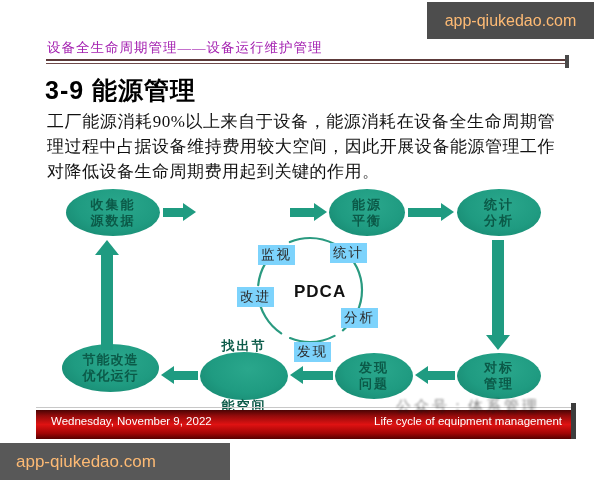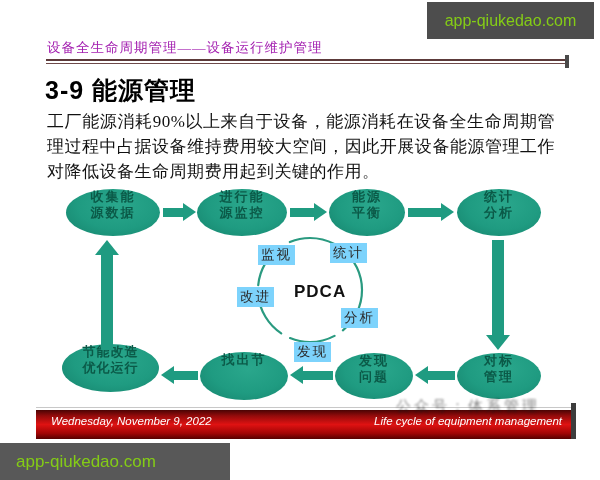--- a/index.html
+++ b/index.html
@@ -1,40 +1,40 @@
 <!DOCTYPE html>
 <html><head>
 <meta charset="utf-8">
 <style>
   html,body{margin:0;padding:0;background:#fff;}
   .screen{position:relative;width:600px;height:480px;background:#ffffff;overflow:hidden;
           font-family:"Liberation Sans", sans-serif;}
 
   
-  .pill{position:absolute;background:#4d4d4d;color:#84cc16;display:flex;align-items:center;}
+  .pill{position:absolute;background:#4d4d4d;color:#fdba74;display:flex;align-items:center;}
   .pill-top{left:427px;top:2px;width:167px;height:37px;justify-content:center;font-size:16px;}
   .pill-bottom{left:0;top:443px;width:214px;height:37px;padding-left:16px;font-size:17px;background:#585858;}
 
   
   .hdr{position:absolute;left:47px;top:39px;font-family:"Liberation Serif", serif;
        font-size:13.5px;color:#a21caf;letter-spacing:1px;}
   .hdr-rule{position:absolute;left:46px;top:59px;width:521px;height:2px;
             border-top:2.5px solid #5c3a3a;border-bottom:1.5px solid #6e4a4a;}
   .hdr-tick{position:absolute;left:565px;top:55px;width:4px;height:13px;background:#4a4a4a;}
 
   
   .title{position:absolute;left:45px;top:74px;font-size:25px;font-weight:bold;color:#000;
          letter-spacing:1px;}
   .bodytext{position:absolute;left:47px;top:109px;width:508px;font-family:"Liberation Serif", serif;
             font-size:17px;line-height:25px;color:#111;text-align:justify;letter-spacing:0.5px;}
 
   
   .node{position:absolute;border-radius:50%;
         background:radial-gradient(ellipse at 55% 35%, #2aa78c 0%, #1f9b81 55%, #15826b 100%);
-        color:#0b5a48;display:flex;flex-direction:column;align-items:center;justify-content:flex-start;
+        color:#0b5a48;display:flex;flex-direction:column;align-items:center;justify-content:center;
         font-family:"Liberation Serif", serif;font-weight:bold;font-size:13px;line-height:16px;
         letter-spacing:2px;text-align:center;}
   .nl{display:block;}
 
   
   .ar{position:absolute;display:flex;align-items:center;}
   .ar .shaft{flex:1;height:9px;background:#1f9b81;}
   .ar .head-r{width:0;height:0;border-top:9px solid transparent;border-bottom:9px solid transparent;
               border-left:13px solid #1f9b81;}
   .ar .head-l{width:0;height:0;border-top:9px solid transparent;border-bottom:9px solid transparent;
@@ -52,21 +52,21 @@
   .pdca-label{position:absolute;font-family:"Liberation Serif", serif;font-size:13.5px;color:#2b2b2b;
               background:#7dd3fc;padding:1px 3px;letter-spacing:2px;}
   .pdca-center{position:absolute;left:291px;top:281px;font-size:17px;font-weight:bold;color:#111;
                background:#fff;padding:1px 3px;letter-spacing:1px;}
 
   
   .foot-hair{position:absolute;left:36px;top:407px;width:537px;height:1px;background:#c8c8c8;}
   .foot-bar{position:absolute;left:36px;top:410px;width:536px;height:29px;
             background:linear-gradient(180deg,#4a0404 0%,#930b0b 20%,#df1212 50%,#a30505 80%,#560000 100%);
             display:flex;align-items:center;justify-content:space-between;
-            padding:0 10px 8px 15px;box-sizing:border-box;color:#fff;font-size:11.5px;font-style:italic;}
+            padding:0 10px 8px 15px;box-sizing:border-box;color:#fff;font-size:11.5px;}
   .foot-tick{position:absolute;left:571px;top:403px;width:5px;height:36px;background:#3d3d3d;}
   .foot-wm{position:absolute;left:396px;top:397px;font-family:"Liberation Serif", serif;
            font-size:15px;color:#1a1a1a;opacity:0.55;filter:blur(1.2px);letter-spacing:3px;}
 </style>
 </head>
 <body>
 
 <div class="screen">
 
   <div class="pill pill-top">
@@ -76,24 +76,20 @@
   <div class="hdr">设备全生命周期管理——设备运行维护管理</div>
   <div class="hdr-rule"></div>
   <div class="hdr-tick"></div>
 
   <div class="title">3-9 能源管理</div>
   <div class="bodytext">工厂能源消耗90%以上来自于设备，能源消耗在设备全生命周期管理过程中占据设备维持费用较大空间，因此开展设备能源管理工作对降低设备生命周期费用起到关键的作用。</div>
 
   <div class="node" style="left:66px;top:189px;width:94px;height:47px;">
     <span class="nl">收集能</span>
     <span class="nl">源数据</span>
-  </div>
-  <div class="node" style="left:197px;top:189px;width:90px;height:47px;">
-    <span class="nl">进行能</span>
-    <span class="nl">源监控</span>
   </div>
   <div class="node" style="left:329px;top:189px;width:76px;height:47px;">
     <span class="nl">能源</span>
     <span class="nl">平衡</span>
   </div>
   <div class="node" style="left:457px;top:189px;width:84px;height:47px;">
     <span class="nl">统计</span>
     <span class="nl">分析</span>
   </div>
 

